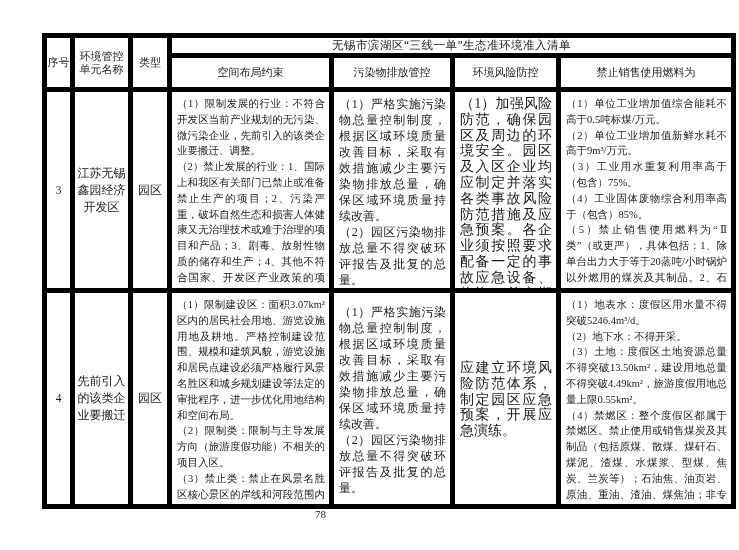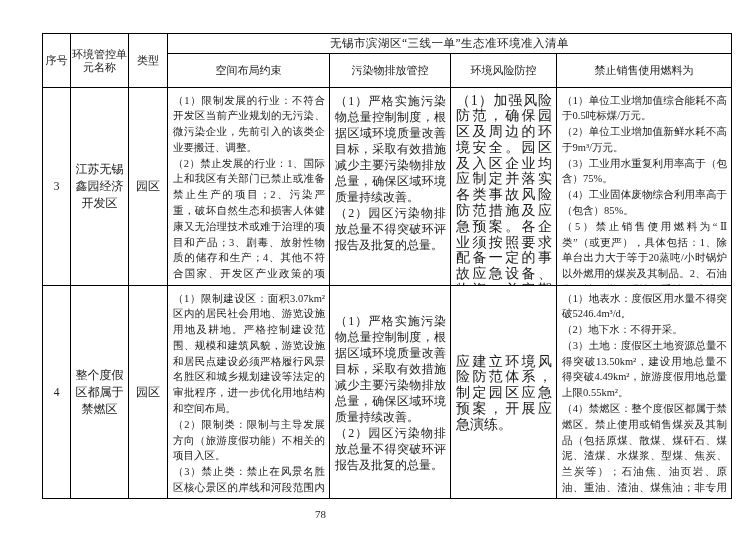--- a/index.html
+++ b/index.html
@@ -7,21 +7,21 @@
     width:739px; height:550px; background:#ffffff; overflow:hidden;
     font-family:"Liberation Serif","DejaVu Serif",serif; color:#1a1a1a;
   }
   .sheet { position:relative; width:739px; height:550px; background:#fff; }
 
   table.access {
     position:absolute; left:42px; top:33px; width:689px;
     border-collapse:collapse; table-layout:fixed;
   }
   table.access th, table.access td {
-    border:1px solid #000000; padding:0; overflow:hidden;
+    border:5px solid #000000; padding:0; overflow:hidden;
     font-weight:normal; vertical-align:middle;
   }
   tr.r-title  { height:20px; }
   tr.r-sub    { height:34px; }
   tr.r3       { height:198px; }
   tr.r4       { height:213px; }
 
   th.hd {
     font-weight:bold; font-size:11px; text-align:center; line-height:13px;
     padding:1px 2px;
@@ -113,21 +113,21 @@
 （2）单位工业增加值新鲜水耗不高于9m³/万元。
 （3）工业用水重复利用率高于（包含）75%。
 （4）工业固体废物综合利用率高于（包含）85%。
 （5）禁止销售使用燃料为“Ⅱ类”（或更严），具体包括：1、除单台出力大于等于20蒸吨/小时锅炉以外燃用的煤炭及其制品。2、石油焦、油页岩、原油、重油、渣油、煤焦油。</span>
             </div>
       </td>
     </tr>
 
     <tr class="r4">
       <td class="meta meta-no">4</td>
-      <td class="meta">整个度假区都属于禁燃区</td>
+      <td class="meta">先前引入的该类企业要搬迁</td>
       <td class="meta">园区</td>
       <td class="cell">
         <div class="txt">
               <span class="t fs-a">（1）限制建设区：面积3.07km²区内的居民社会用地、游览设施用地及耕地。严格控制建设范围、规模和建筑风貌，游览设施和居民点建设必须严格履行风景名胜区和城乡规划建设等法定的审批程序，进一步优化用地结构和空间布局。
 （2）限制类：限制与主导发展方向（旅游度假功能）不相关的项目入区。
 （3）禁止类：禁止在风景名胜区核心景区的岸线和河段范围内规划建设与风景名胜资源保护无关</span>
             </div>
       </td>
       <td class="cell">
         <div class="txt mid">

